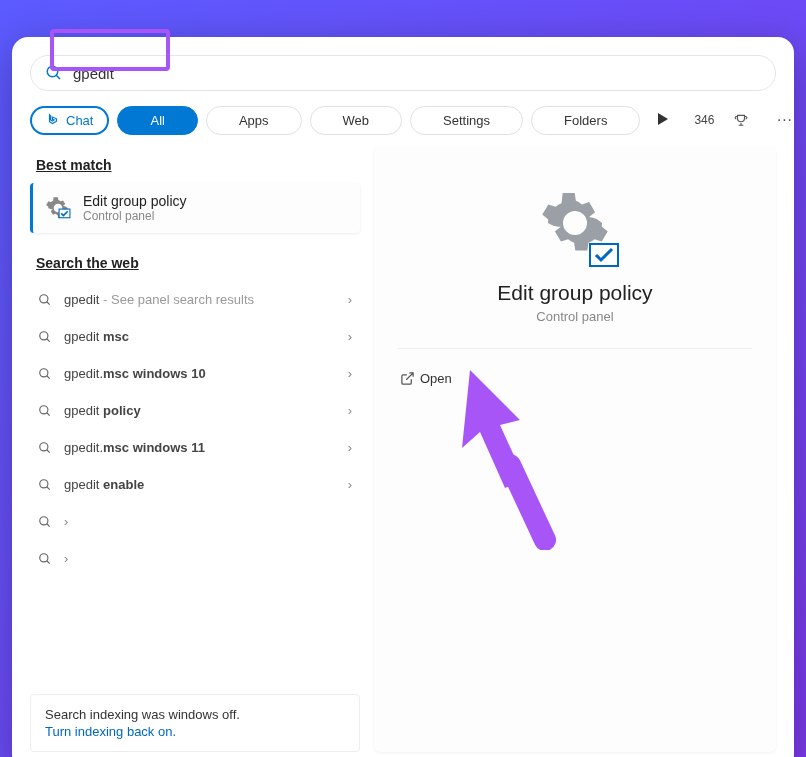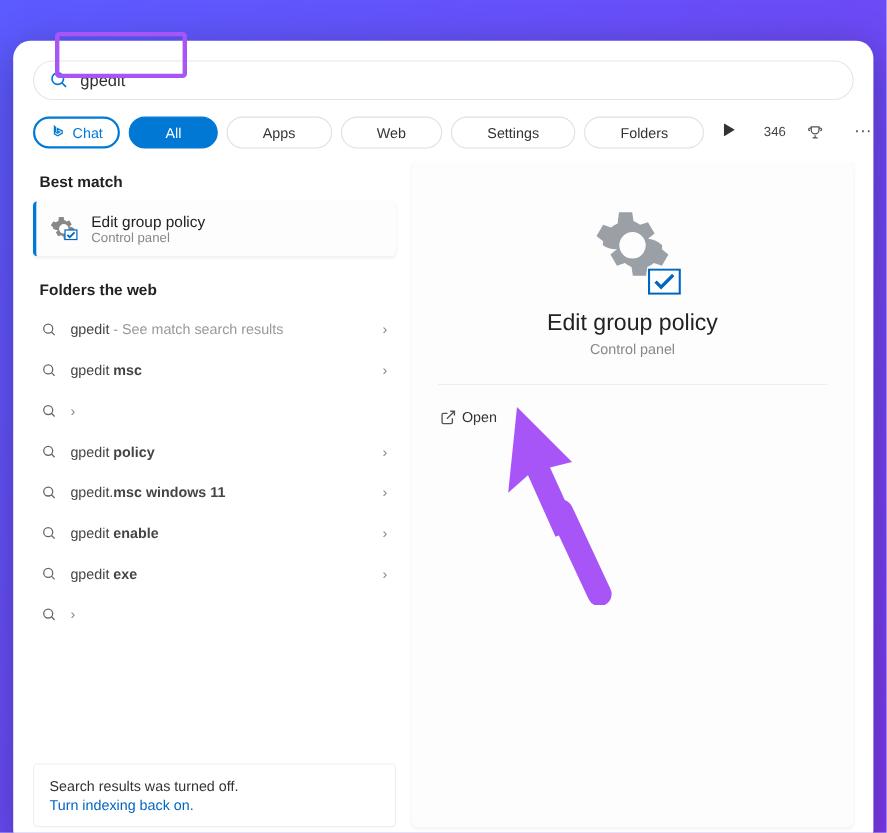--- a/index.html
+++ b/index.html
@@ -14,21 +14,21 @@
 .filter-pill { border: 1px solid #e0e0e0; border-radius: 18px; padding: 6px 32px; font-size: 13px; color: #333; cursor: pointer; background: #fff; }
 .filter-pill.active { background: #0078d4; color: #fff; border-color: #0078d4; }
 .play-btn { cursor: pointer; padding: 4px 10px; color: #333; }
 .spacer { flex: 1; }
 .rewards { display: flex; align-items: center; gap: 20px; font-size: 12px; color: #444; }
 .avatar { width: 24px; height: 24px; border-radius: 50%; background: linear-gradient(#e8a87c, #c38d6e); margin: 0 4px; cursor: pointer; }
 .dots { font-size: 16px; color: #555; cursor: pointer; padding: 0 4px; }
 .bing-circle { width: 30px; height: 30px; border: 2px solid #0078d4; border-radius: 50%; display: flex; align-items: center; justify-content: center; cursor: pointer; }
 .content { display: flex; flex: 1; padding: 0 18px 18px 18px; gap: 14px; overflow: hidden; }
 .left { width: 330px; display: flex; flex-direction: column; }
-.section-title { font-size: 14px; font-weight: 600; color: #222; padding: 10px 6px; }
+.section-title { font-size: 14px; font-weight: 600; color: #222; padding: 10px 6px; text-decoration: underline; }
 .best-match { border-left: 3px solid #0078d4; background: #fdfdfd; box-shadow: 0 1px 3px rgba(0,0,0,0.08); border-radius: 4px; padding: 10px 12px; display: flex; align-items: center; gap: 12px; margin-bottom: 12px; cursor: pointer; }
 .bm-title { font-size: 14px; color: #222; }
 .bm-sub { font-size: 12px; color: #888; }
 .web-item { display: flex; align-items: center; padding: 11px 8px; cursor: pointer; gap: 12px; font-size: 13px; color: #444; }
 .web-item .q-icon { color: #666; flex-shrink: 0; }
 .web-item .label { flex: 1; }
 .web-item .chev { color: #888; }
 .index-card { margin-top: auto; border: 1px solid #eee; border-radius: 4px; padding: 12px 14px; font-size: 13px; }
 .index-card .line1 { color: #333; margin-bottom: 2px; }
 .index-card .link { color: #0067c0; cursor: pointer; }
@@ -94,43 +94,44 @@
             <path fill="#888" d="M12 8a4 4 0 100 8 4 4 0 000-8zm9 4a7 7 0 01-.1 1.2l2 1.6-2 3.4-2.4-.8a7 7 0 01-2 1.2l-.4 2.6h-4l-.4-2.6a7 7 0 01-2-1.2l-2.4.8-2-3.4 2-1.6A7 7 0 013 12a7 7 0 01.1-1.2l-2-1.6 2-3.4 2.4.8a7 7 0 012-1.2L7.9 2h4l.4 2.6a7 7 0 012 1.2l2.4-.8 2 3.4-2 1.6A7 7 0 0121 12z"></path>
             <rect x="13" y="13" width="10" height="8" fill="#fff" stroke="#0067c0" stroke-width="1"></rect>
             <path d="M15 17l2 2 4-4" stroke="#0067c0" stroke-width="1.5" fill="none"></path>
           </svg>
         <div>
           <div class="bm-title">Edit group policy</div>
           <div class="bm-sub">Control panel</div>
         </div>
       </div>
 
-      <div class="section-title">Folders the web</div>
+      <div class="section-title">Search the web</div>
       <div id="web-list">
           <div class="web-item">
             <svg width="14" height="14" viewBox="0 0 24 24" class="q-icon">
               <circle cx="10" cy="10" r="7" fill="none" stroke="#666" stroke-width="2"></circle>
               <line x1="20" y1="20" x2="15" y2="15" stroke="#666" stroke-width="2"></line>
             </svg>
-            <span class="label"><span>gpedit</span><span style="color:#999"> - See match search results</span></span>
+            <span class="label"><span>gpedit</span><span style="color:#999"> - See panel search results</span></span>
             <span class="chev">›</span>
           </div>
           <div class="web-item">
             <svg width="14" height="14" viewBox="0 0 24 24" class="q-icon">
               <circle cx="10" cy="10" r="7" fill="none" stroke="#666" stroke-width="2"></circle>
               <line x1="20" y1="20" x2="15" y2="15" stroke="#666" stroke-width="2"></line>
             </svg>
             <span class="label"><span>gpedit </span><b>msc</b></span>
             <span class="chev">›</span>
           </div>
           <div class="web-item">
             <svg width="14" height="14" viewBox="0 0 24 24" class="q-icon">
               <circle cx="10" cy="10" r="7" fill="none" stroke="#666" stroke-width="2"></circle>
               <line x1="20" y1="20" x2="15" y2="15" stroke="#666" stroke-width="2"></line>
             </svg>
+            <span class="label"><span>gpedit.</span><b>msc windows 10</b></span>
             <span class="chev">›</span>
           </div>
           <div class="web-item">
             <svg width="14" height="14" viewBox="0 0 24 24" class="q-icon">
               <circle cx="10" cy="10" r="7" fill="none" stroke="#666" stroke-width="2"></circle>
               <line x1="20" y1="20" x2="15" y2="15" stroke="#666" stroke-width="2"></line>
             </svg>
             <span class="label"><span>gpedit </span><b>policy</b></span>
             <span class="chev">›</span>
           </div>
@@ -148,34 +149,33 @@
               <line x1="20" y1="20" x2="15" y2="15" stroke="#666" stroke-width="2"></line>
             </svg>
             <span class="label"><span>gpedit </span><b>enable</b></span>
             <span class="chev">›</span>
           </div>
           <div class="web-item">
             <svg width="14" height="14" viewBox="0 0 24 24" class="q-icon">
               <circle cx="10" cy="10" r="7" fill="none" stroke="#666" stroke-width="2"></circle>
               <line x1="20" y1="20" x2="15" y2="15" stroke="#666" stroke-width="2"></line>
             </svg>
-            <span class="label"><span>gpedit </span><b>exe</b></span>
             <span class="chev">›</span>
           </div>
           <div class="web-item">
             <svg width="14" height="14" viewBox="0 0 24 24" class="q-icon">
               <circle cx="10" cy="10" r="7" fill="none" stroke="#666" stroke-width="2"></circle>
               <line x1="20" y1="20" x2="15" y2="15" stroke="#666" stroke-width="2"></line>
             </svg>
             <span class="chev">›</span>
           </div>
         </div>
 
       <div class="index-card">
-        <div class="line1">Search results was turned off.</div>
+        <div class="line1">Search indexing was windows off.</div>
         <div class="link">Turn indexing back on.</div>
       </div>
     </div>
 
     <div class="right">
       <div class="gear-wrap">
         <svg width="72" height="72" viewBox="0 0 24 24">
             <path fill="#9aa0a6" d="M12 8a4 4 0 100 8 4 4 0 000-8zm9 4a7 7 0 01-.1 1.2l2 1.6-2 3.4-2.4-.8a7 7 0 01-2 1.2l-.4 2.6h-4l-.4-2.6a7 7 0 01-2-1.2l-2.4.8-2-3.4 2-1.6A7 7 0 013 12a7 7 0 01.1-1.2l-2-1.6 2-3.4 2.4.8a7 7 0 012-1.2L7.9 2h4l.4 2.6a7 7 0 012 1.2l2.4-.8 2 3.4-2 1.6A7 7 0 0121 12z"></path>
           </svg>
         <svg width="30" height="24" viewBox="0 0 30 24" style="position:absolute;right:-8px;bottom:-4px;background:#fff">

